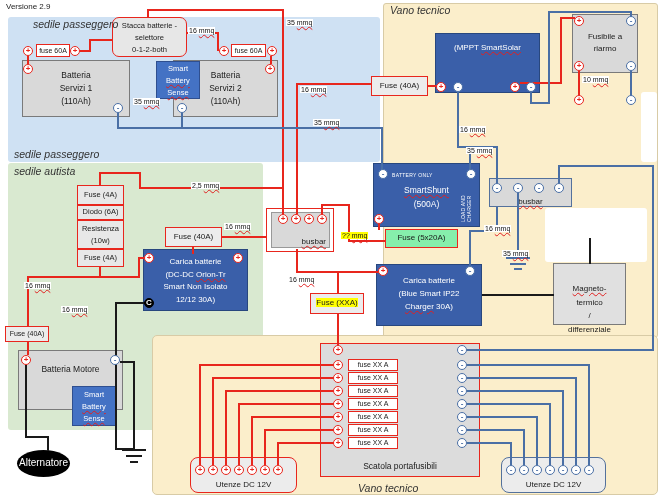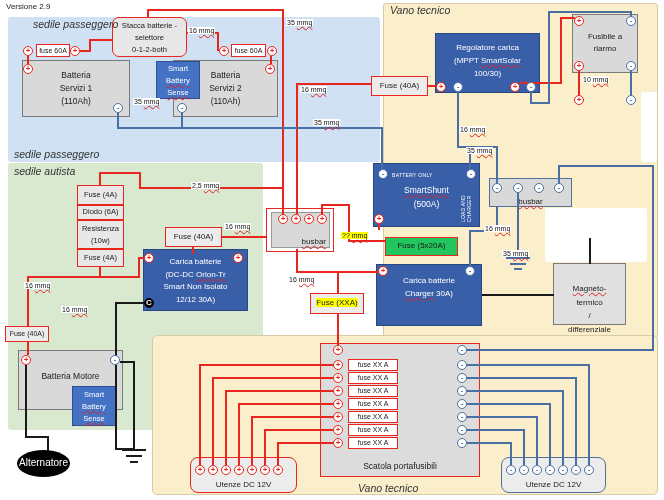--- a/index.html
+++ b/index.html
@@ -65,51 +65,50 @@
     <span class="line">Servizi 2</span>
     <span class="line">(110Ah)</span>
   </div>
   <div class="box" style="left:156px;top:61px;width:44px;height:38px;background:#4472c4;border:1px solid #2f4f8f;color:#fff;font-size:7.5px;padding-top:1px;line-height:12px;z-index:3;">
     <span class="line">Smart</span>
     <span class="line wv">Battery</span>
     <span class="line wv">Sense</span>
   </div>
 
   <div class="box blueb" style="left:435px;top:33px;width:105px;height:60px;font-size:8px;padding-top:7px;line-height:13px;">
-    <span class="line">Regolatore carica</span>
     <span class="line"><span>(MPPT </span><span class="wv">SmartSolar</span></span>
-    <span class="line">100/30)</span>
   </div>
   <div class="box rb" style="left:371px;top:76px;width:57px;height:20px;font-size:8px;line-height:17px;">Fuse (40A)</div>
 
   <div class="box grayb" style="left:572px;top:14px;width:66px;height:59px;font-size:8px;padding-top:16px;line-height:12px;">
     <span class="line">Fusibile a</span>
     <span class="line">riarmo</span>
   </div>
 
   <div class="box blueb" style="left:373px;top:163px;width:107px;height:64px;font-size:8.5px;">
     <span class="abs tiny" style="left:18px;top:8px;position:absolute;">BATTERY ONLY</span>
     <span class="abs wv" style="left:0;top:21px;width:100%;position:absolute;">SmartShunt</span>
     <span class="abs" style="left:0;top:35px;width:100%;position:absolute;">(500A)</span>
   </div>
   <span class="vt" style="left:466px;top:216px;">LOAD AND</span>
   <span class="vt" style="left:472px;top:216px;">CHARGER</span>
-  <div class="box rb" style="left:385px;top:229px;width:73px;height:19px;font-size:8px;line-height:16px;background:#22c55e;margin-top:8px;">Fuse (5x20A)</div>
+  <div class="box rb" style="left:385px;top:229px;width:73px;height:19px;font-size:8px;line-height:16px;background:#86efac;">Fuse (5x20A)</div>
 
   <div class="box" style="left:266px;top:208px;width:68px;height:44px;border:1.3px solid #e8261d;background:transparent;z-index:2;"></div>
   <div class="box" style="left:271px;top:212px;width:59px;height:36px;background:#d9d9d9;border:1px solid #999;z-index:2;">
     <span class="abs wv" style="right:3px;bottom:1px;position:absolute;font-size:8px;">busbar</span>
   </div>
 
   <div class="box" style="left:489px;top:178px;width:83px;height:29px;background:#d9d9d9;border:1px solid #54719c;z-index:2;">
     <span class="abs wv" style="left:0;bottom:0;width:100%;position:absolute;font-size:8px;">busbar</span>
   </div>
 
   <div class="box blueb" style="left:376px;top:264px;width:106px;height:62px;font-size:8px;padding-top:9px;line-height:13px;">
     <span class="line">Carica batterie</span>
+    <span class="line">(Blue Smart IP22</span>
     <span class="line"><span class="wv">Charger</span><span> 30A)</span></span>
   </div>
 
   <div class="box" style="left:553px;top:263px;width:73px;height:62px;background:#e0e0e0;border:1px solid #7a7a7a;font-size:8px;padding-top:18px;line-height:13.5px;">
     <span class="line wv">Magneto-</span>
     <span class="line">termico</span>
     <span class="line">/</span>
     <span class="line">differenziale</span>
   </div>
 
@@ -123,21 +122,21 @@
 
   <div class="box rb" style="left:165px;top:227px;width:57px;height:20px;font-size:8px;line-height:17px;">Fuse (40A)</div>
   <div class="box blueb" style="left:143px;top:249px;width:105px;height:62px;font-size:8px;padding-top:6px;line-height:12.5px;">
     <span class="line">Carica batterie</span>
     <span class="line"><span>(DC-DC </span><span class="wv">Orion-Tr</span></span>
     <span class="line">Smart Non Isolato</span>
     <span class="line">12/12 30A)</span>
   </div>
 
   <div class="box rb" style="left:5px;top:326px;width:44px;height:16px;font-size:7px;line-height:13px;">Fuse (40A)</div>
-  <div class="box grayb" style="left:18px;top:350px;width:105px;height:60px;font-size:8.5px;padding-top:20px;">Batteria Motore</div>
+  <div class="box grayb" style="left:18px;top:350px;width:105px;height:60px;font-size:8.5px;padding-top:13px;">Batteria Motore</div>
   <div class="box" style="left:72px;top:386px;width:44px;height:40px;background:#4472c4;border:1px solid #2f4f8f;color:#fff;font-size:7.5px;padding-top:2px;line-height:12px;z-index:3;">
     <span class="line">Smart</span>
     <span class="line wv">Battery</span>
     <span class="line wv">Sense</span>
   </div>
   <div class="box" style="left:17px;top:450px;width:53px;height:27px;background:#000;color:#fff;border-radius:50%;font-size:10px;line-height:26px;">Alternatore</div>
 
   <div class="box rb" style="left:310px;top:293px;width:54px;height:21px;font-size:8px;line-height:18px;">
     <span style="background:#ffff00;">Fuse (XXA)</span>
   </div>

